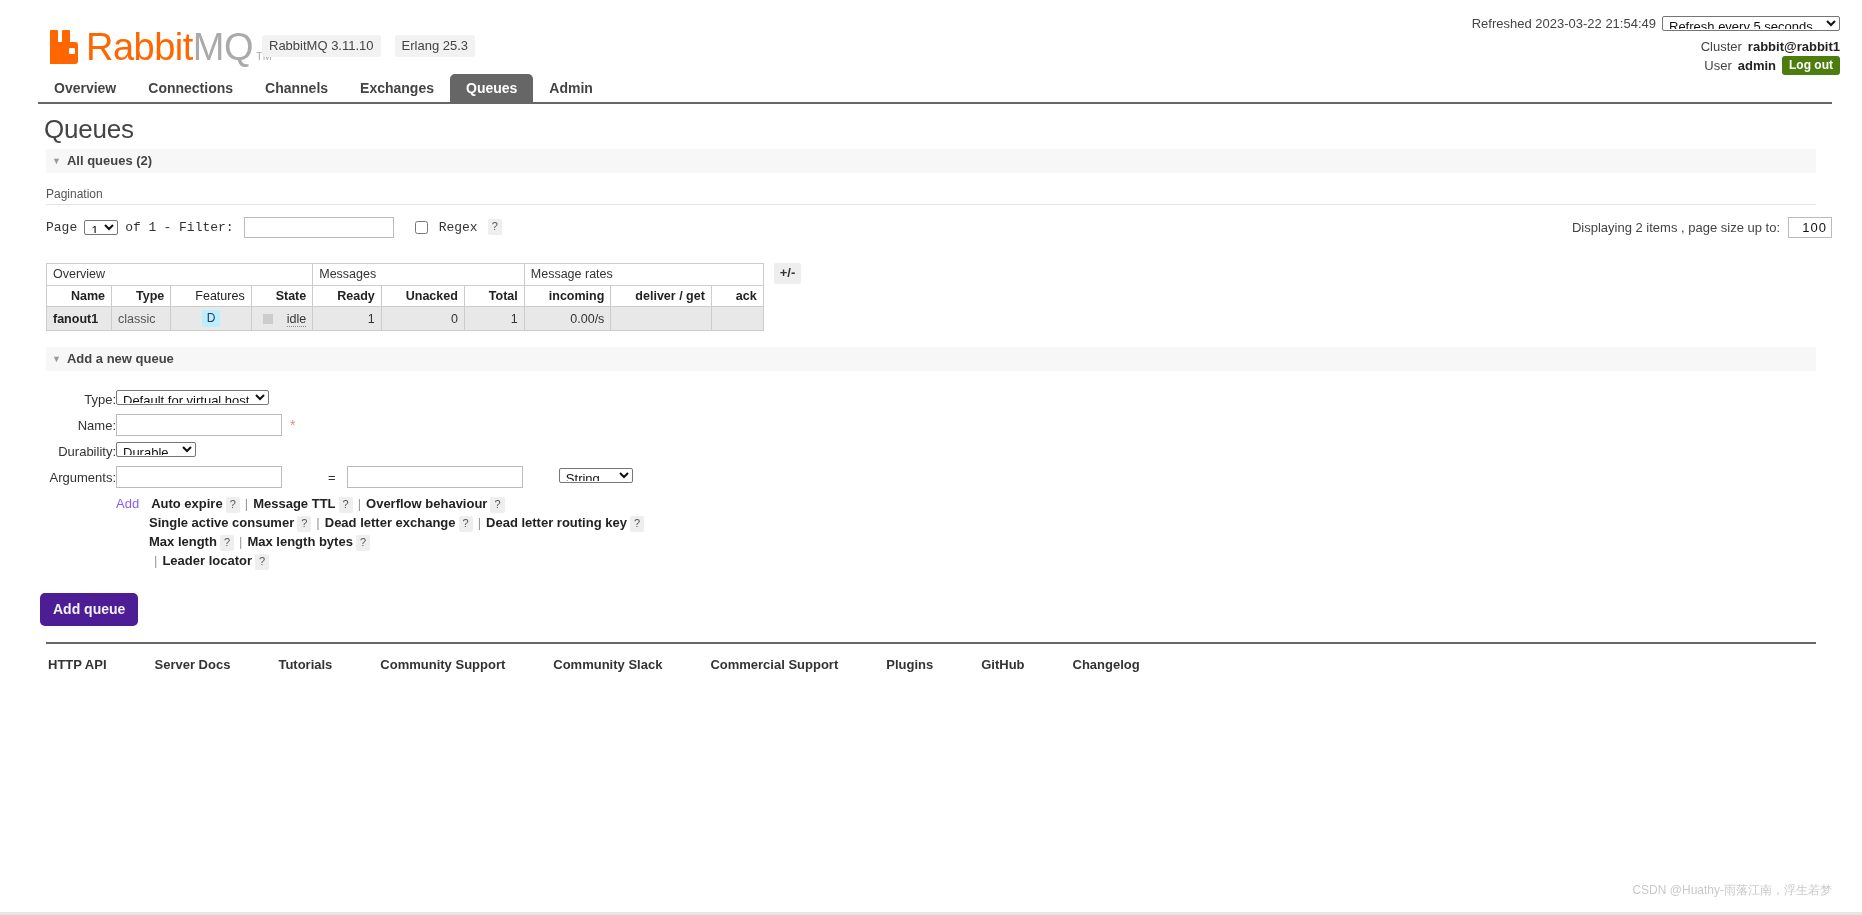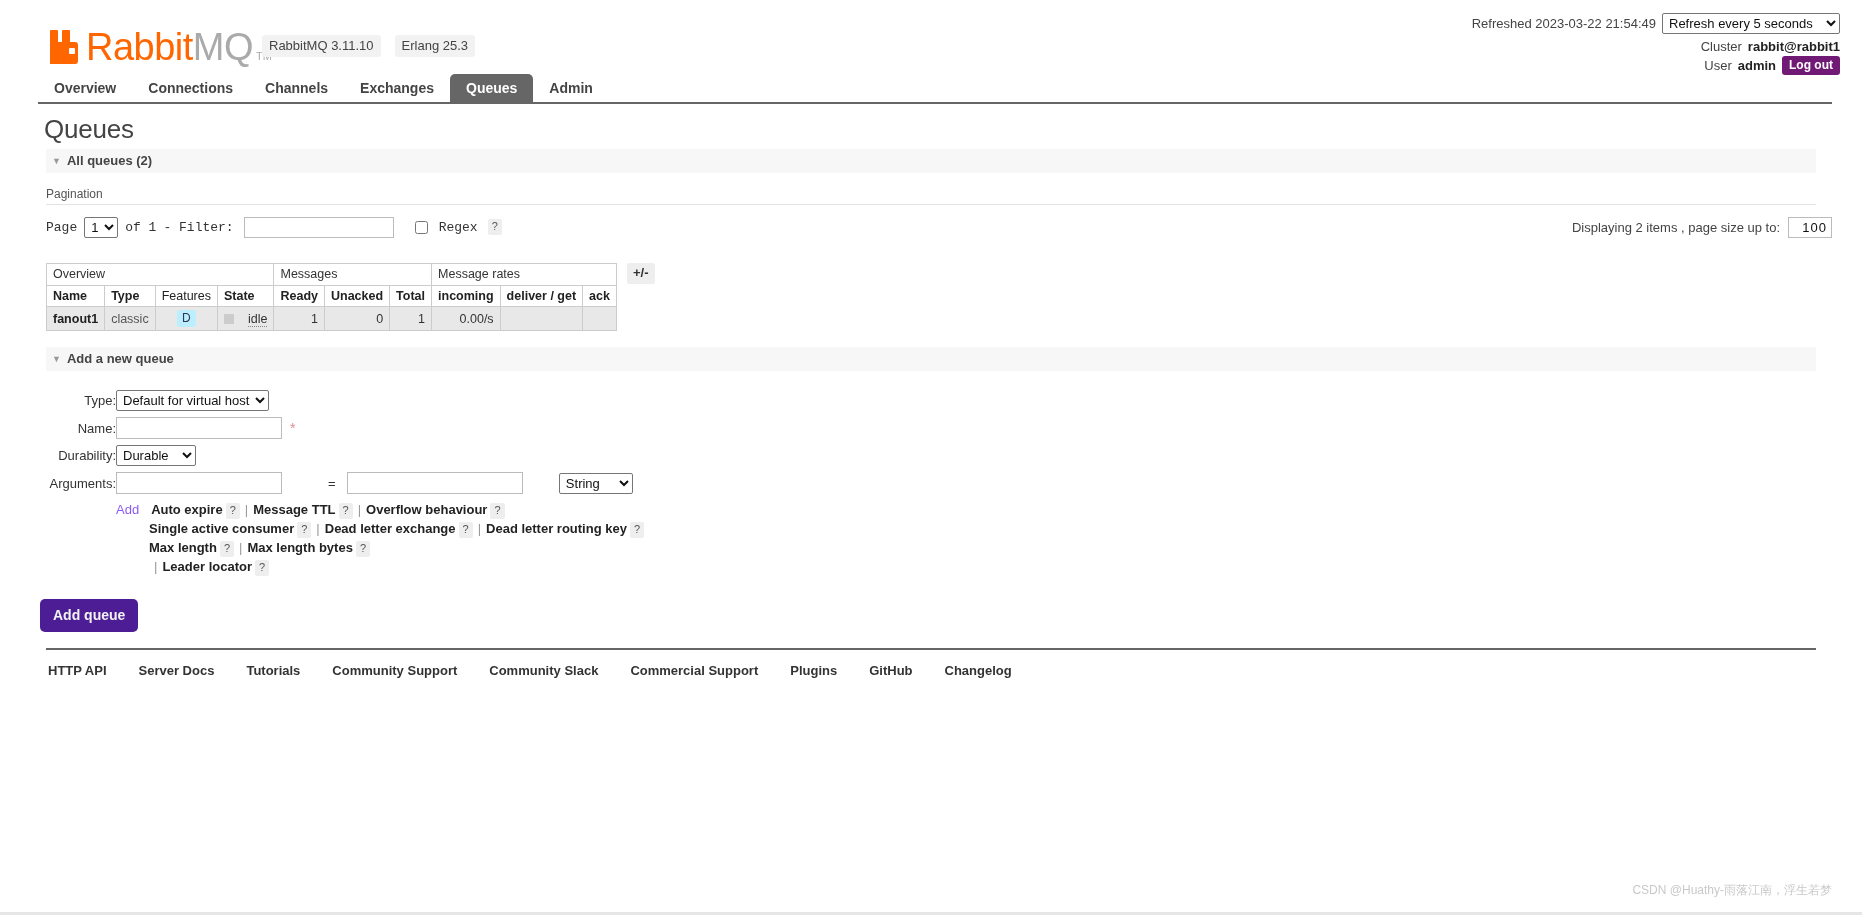--- a/index.html
+++ b/index.html
@@ -124,26 +124,26 @@
   }
   .tr-label { margin-right: 6px; color: #444; }
   select.ui-select {
     font-family: "Liberation Sans", sans-serif;
     font-size: 13px;
     color: #111;
     background: #fff;
     border: 1px solid #767676;
     border-radius: 2px;
     padding: 1px 2px;
-    height: 21px;
+    height: 15px;
   }
   .tr-row.cluster, .tr-row.user { height: 18px; margin-bottom: 1px; }
   .tr-strong { font-weight: bold; color: #222; }
   .logout-btn {
-    background: #701a75;
+    background: #4d7c0f;
     color: #fff;
     border: none;
     border-radius: 3px;
     font-family: "Liberation Sans", sans-serif;
     font-size: 12px;
     font-weight: bold;
     padding: 2px 7px 3px 7px;
     margin-left: 6px;
     cursor: pointer;
     line-height: 14px;
@@ -318,20 +318,21 @@
     text-align: left;
     color: #333;
     background: #ffffff;
     padding: 3px 6px 4px 6px;
   }
   table.queues thead tr.cols th {
     font-weight: bold;
     color: #222;
     background: #ffffff;
     cursor: pointer;
+    padding-left: 24px;
   }
   table.queues thead tr.cols th.lalign { text-align: left; }
   table.queues thead tr.cols th.calign { text-align: center; font-weight: normal; }
   table.queues tbody tr:nth-child(odd) td { background: #e8e8e8; }
   table.queues tbody tr:nth-child(even) td { background: #f7f7f7; }
   td.name { font-weight: bold; color: #222; }
   td.type { color: #555; }
   td.num { text-align: right; color: #333; }
   td.feat { text-align: center; }
   .badge-d {
@@ -430,21 +431,21 @@
   
   .footer-rule {
     margin: 16px 46px 0 46px;
     width: 1770px;
     height: 2px;
     background: #666;
   }
   .footer-links {
     padding: 13px 0 0 48px;
     display: flex;
-    gap: 32px;
+    gap: 48px;
     font-size: 13px;
     font-weight: bold;
     color: #333;
   }
   .footer-links a {
     color: #333;
     text-decoration: none;
     cursor: pointer;
     white-space: nowrap;
   }

